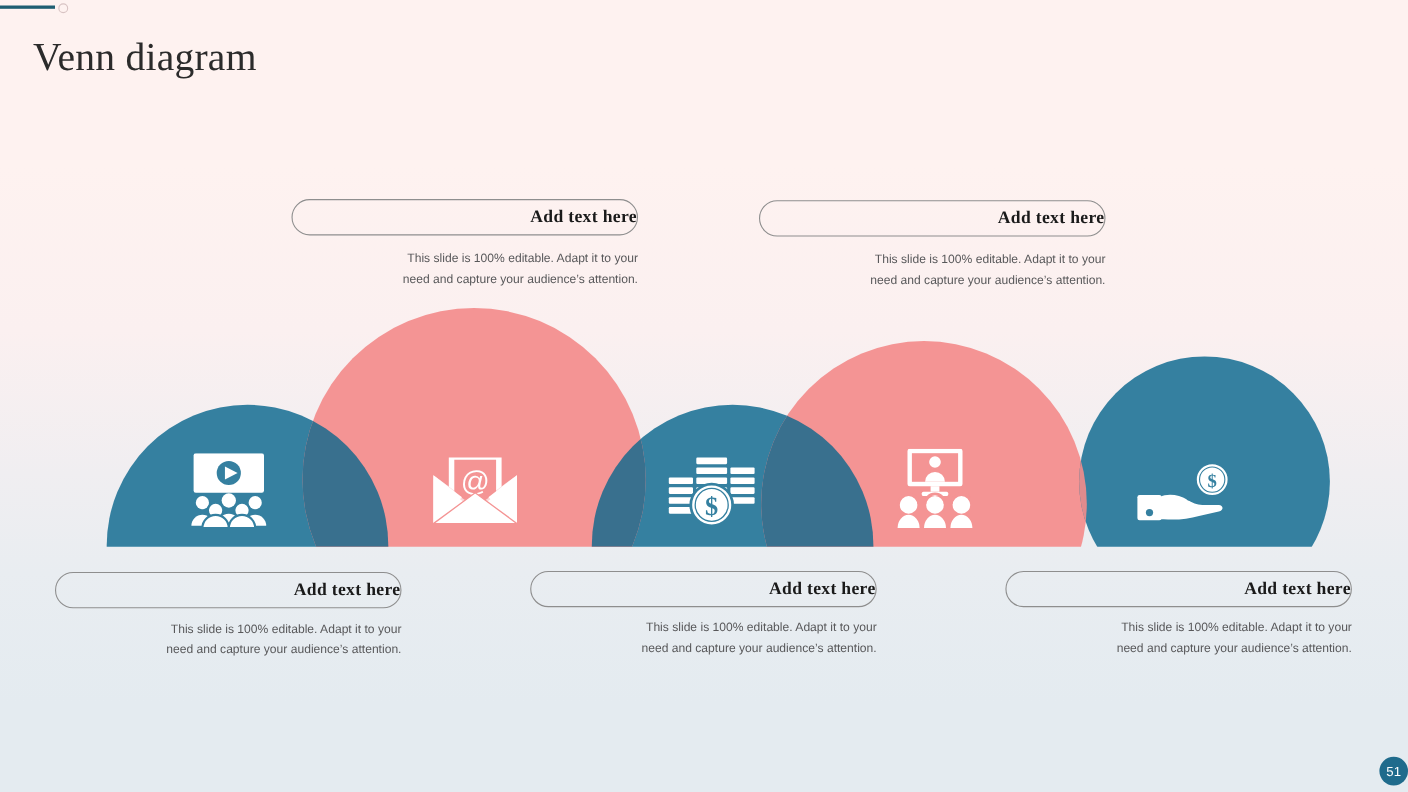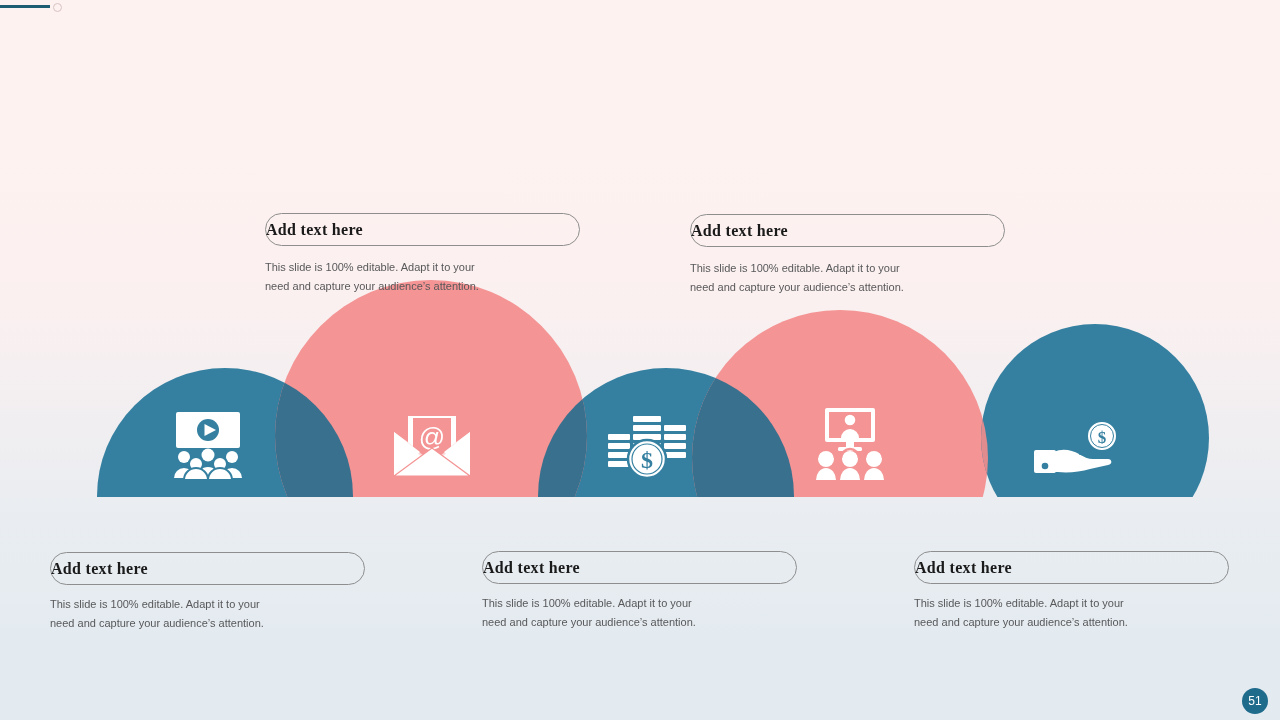--- a/index.html
+++ b/index.html
@@ -77,22 +77,21 @@
 
   
   .venn-icon {
     position: absolute;
     display: block;
   }
 
   
   .callout {
     position: absolute;
-    text-align: left;
-    margin-top: 32px;
+    text-align: right;
   }
   .callout-pill {
     display: block;
     box-sizing: border-box;
     border: 1px solid #8e8e8e;
     border-radius: 20px;
     background: transparent;
     font-family: "Liberation Serif", serif;
     font-weight: bold;
     font-size: 16px;
@@ -111,41 +110,42 @@
     color: #58585a;
     white-space: pre-line;
   }
 
   
   .callout.top .callout-body { margin-top: 12px; }
 
   
   #page-badge {
     position: absolute;
-    right: 12px;
+    right: 0;
     bottom: 6px;
     width: 26px;
     height: 26px;
     border-radius: 50%;
     background: #1f6b8c;
     color: #ffffff;
     font-family: "Liberation Sans", sans-serif;
     font-size: 12px;
     line-height: 26px;
     text-align: center;
   }
 </style>
 </head>
 <body>
 
 <div id="slide">
 
   <div id="deco-rule"></div>
   <div id="deco-circle"></div>
 
+  <div id="page-title">Venn diagram</div>
 
   <div id="venn-band">
 
     <div class="venn-circle" style="left:97px; top:368px; width:256px; height:256px; background:#3580a0;"></div>
 
     <div class="venn-circle" style="left:538px; top:368px; width:256px; height:256px; background:#3580a0;"></div>
 
     <div class="venn-circle" style="left:275px; top:280px; width:312px; height:312px; background:#f49494;"></div>
 
     <div class="venn-circle" style="left:692px; top:310px; width:296px; height:296px; background:#f49494;"></div>

